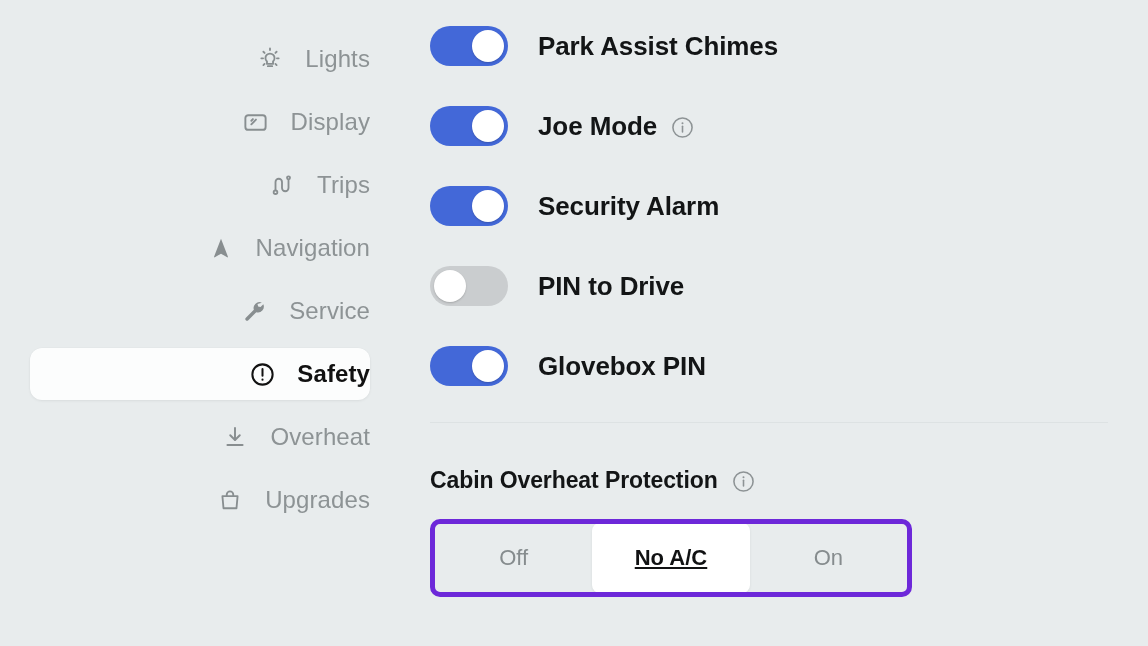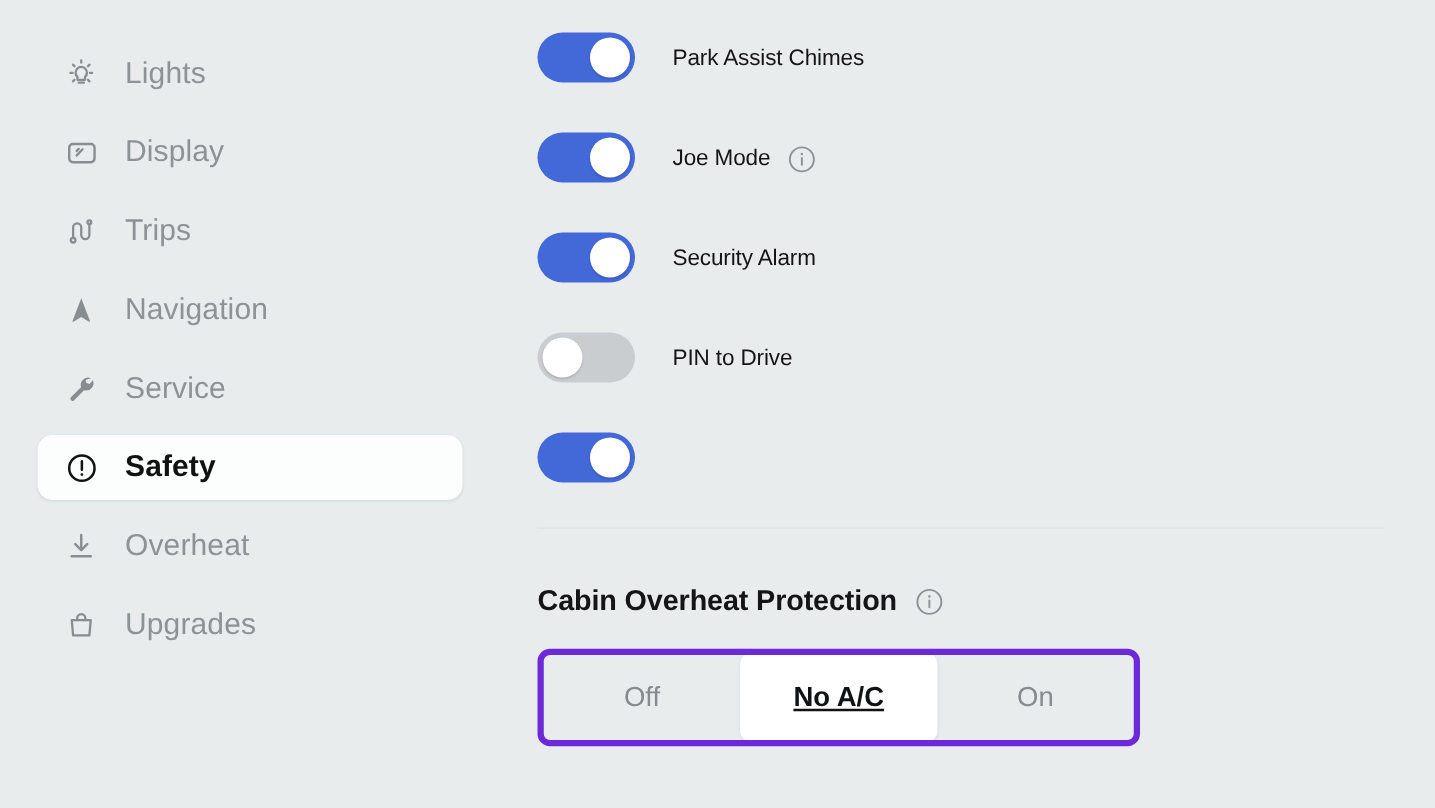--- a/index.html
+++ b/index.html
@@ -34,20 +34,21 @@
   .nav-item {
     position: relative;
     display: flex;
     align-items: center;
     height: 52px;
     margin: 11px 30px 11px 30px;
     padding-left: 20px;
     box-sizing: border-box;
     border-radius: 12px;
     cursor: pointer;
+    justify-content: flex-end;
   }
   .nav-item .nav-icon {
     width: 30px;
     height: 30px;
     flex: 0 0 30px;
     display: flex;
     align-items: center;
     justify-content: center;
     color: #888e90;
   }
@@ -101,22 +102,22 @@
     width: 32px;
     height: 32px;
     border-radius: 50%;
     background: #ffffff;
     box-shadow: 0 1px 2px rgba(0,0,0,0.18);
   }
   .toggle.on .knob { left: 42px; }
 
   .toggle-label {
     margin-left: 30px;
-    font-size: 18px;
-    font-weight: 400;
+    font-size: 26px;
+    font-weight: 700;
     color: #131516;
     letter-spacing: -0.1px;
     display: flex;
     align-items: center;
     white-space: nowrap;
   }
   .info-icon {
     display: inline-flex;
     margin-left: 13px;
     color: #8d9395;
@@ -308,20 +309,23 @@
       </div>
       <div class="toggle-label">
         <span>PIN to Drive</span>
       </div>
     </div>
 
     <div class="toggle-row">
       <div class="toggle on" role="switch" aria-checked="true">
         <span class="knob"></span>
       </div>
+      <div class="toggle-label">
+        <span>Glovebox PIN</span>
+      </div>
     </div>
 
     <div class="divider"></div>
 
     <div class="section-title">
       <span>Cabin Overheat Protection</span>
       <span class="info-icon">
         <svg width="25" height="25" viewBox="0 0 24 24" fill="none" stroke="currentColor" stroke-width="1.5">
           <circle cx="12" cy="12" r="9.2"></circle>
           <path d="M12 10.9v5.3" stroke-linecap="round"></path>

